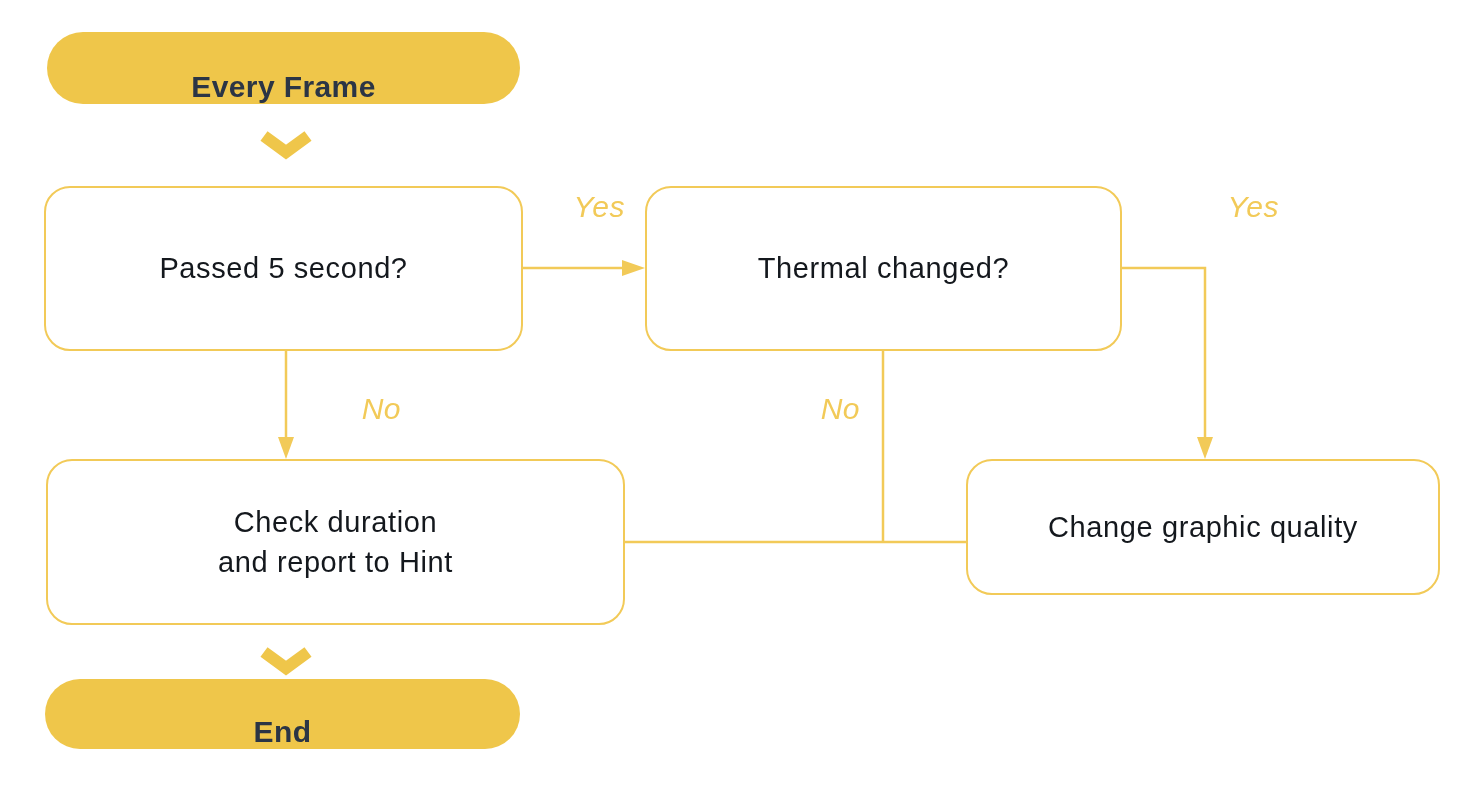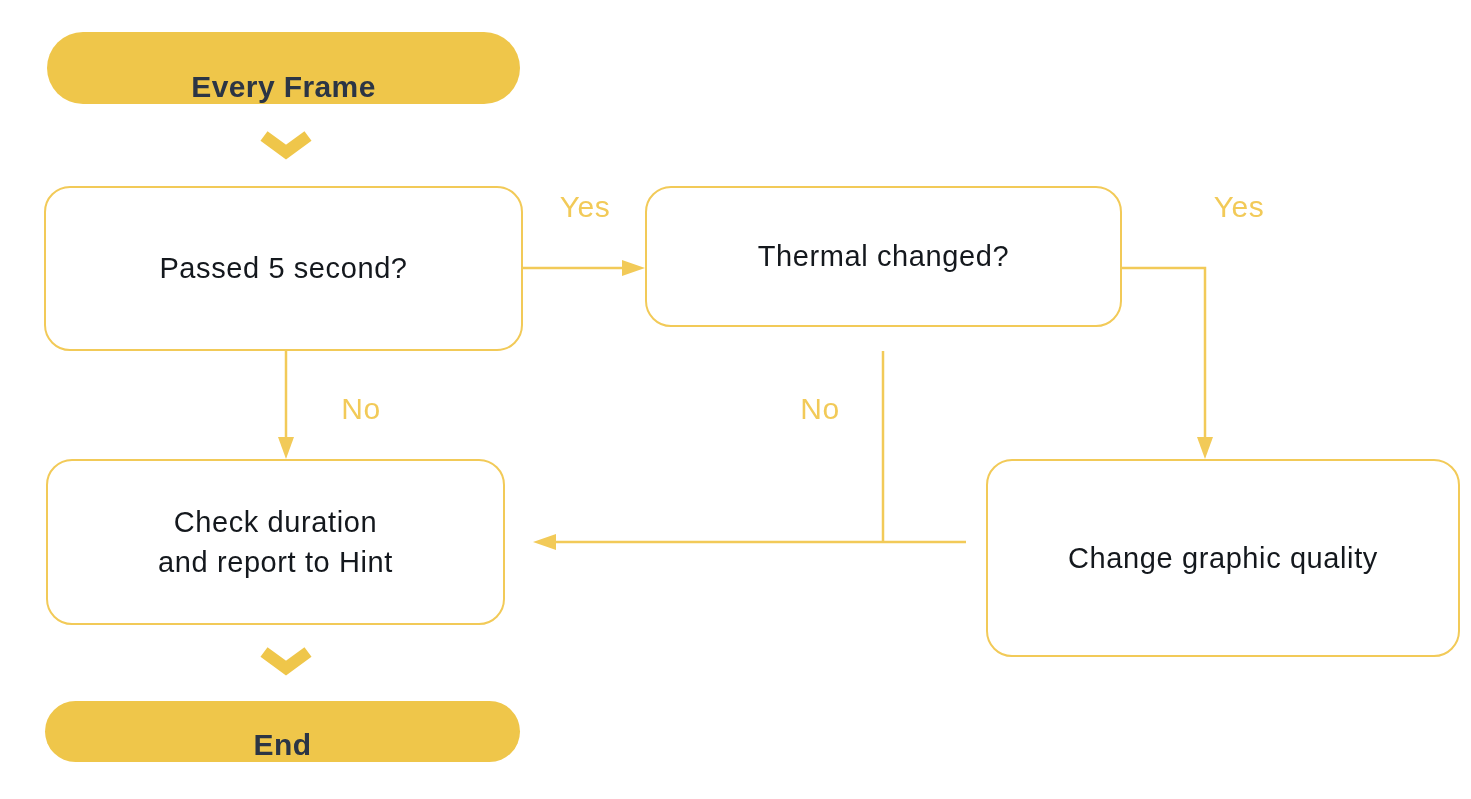--- a/index.html
+++ b/index.html
@@ -63,32 +63,33 @@
     color: var(--node-text);
     font-size: 29px;
     letter-spacing: 0.6px;
     text-align: center;
     line-height: 1.38;
     white-space: pre-line;
   }
   .edge-label {
     position: absolute;
     width: 80px;
-    text-align: center;
+    text-align: right;
     color: var(--line-yellow);
     font-size: 30px;
     letter-spacing: 0.5px;
     line-height: 1;
+    font-style: italic;
   }
   .pos-start  { left: 47px;  top: 32px;  width: 473px; height: 72px;  border-radius: 36px; }
   .pos-passed { left: 44px;  top: 186px; width: 479px; height: 165px; }
-  .pos-thermal{ left: 645px; top: 186px; width: 477px; height: 141px; }
-  .pos-change { left: 986px; top: 459px; width: 474px; height: 198px; }
-  .pos-check  { left: 46px;  top: 459px; width: 459px; height: 166px; align-items: center; }
-  .pos-end    { left: 45px;  top: 701px; width: 475px; height: 61px;  }
+  .pos-thermal{ left: 645px; top: 186px; width: 477px; height: 165px; }
+  .pos-change { left: 966px; top: 459px; width: 474px; height: 136px; }
+  .pos-check  { left: 46px;  top: 459px; width: 579px; height: 166px; align-items: center; }
+  .pos-end    { left: 45px;  top: 679px; width: 475px; height: 70px;  }
   .pos-yes1 { left: 545px;  top: 192px; }
   .pos-yes2 { left: 1199px; top: 192px; }
   .pos-no1  { left: 321px;  top: 394px; }
   .pos-no2  { left: 780px;  top: 394px; }
 </style>
 </head>
 <body>
 
 <div class="canvas">
 

